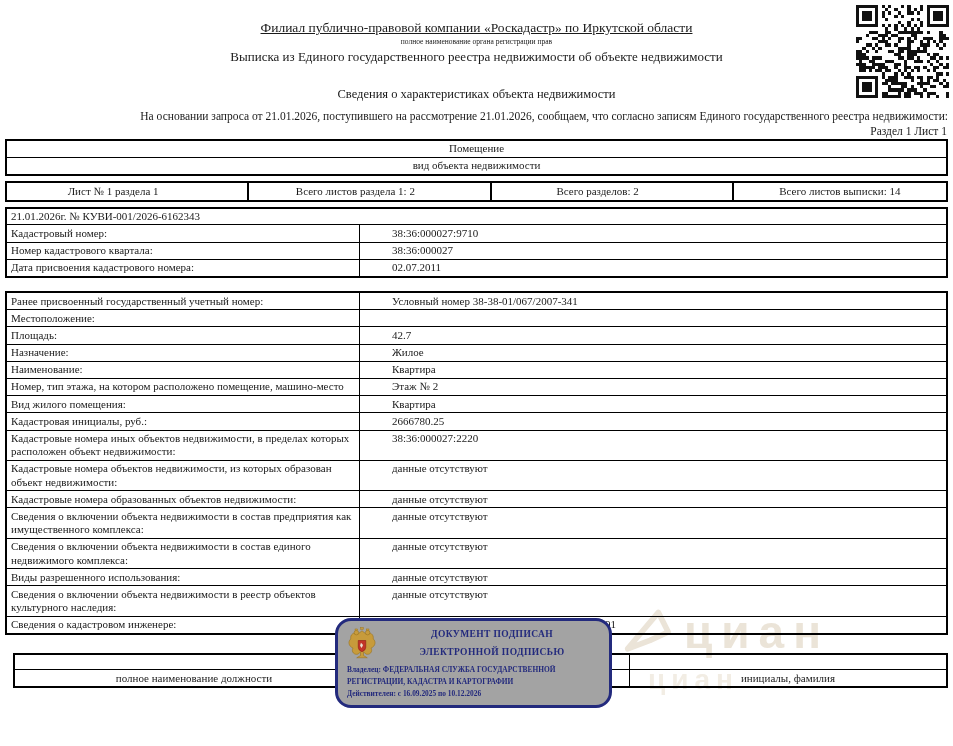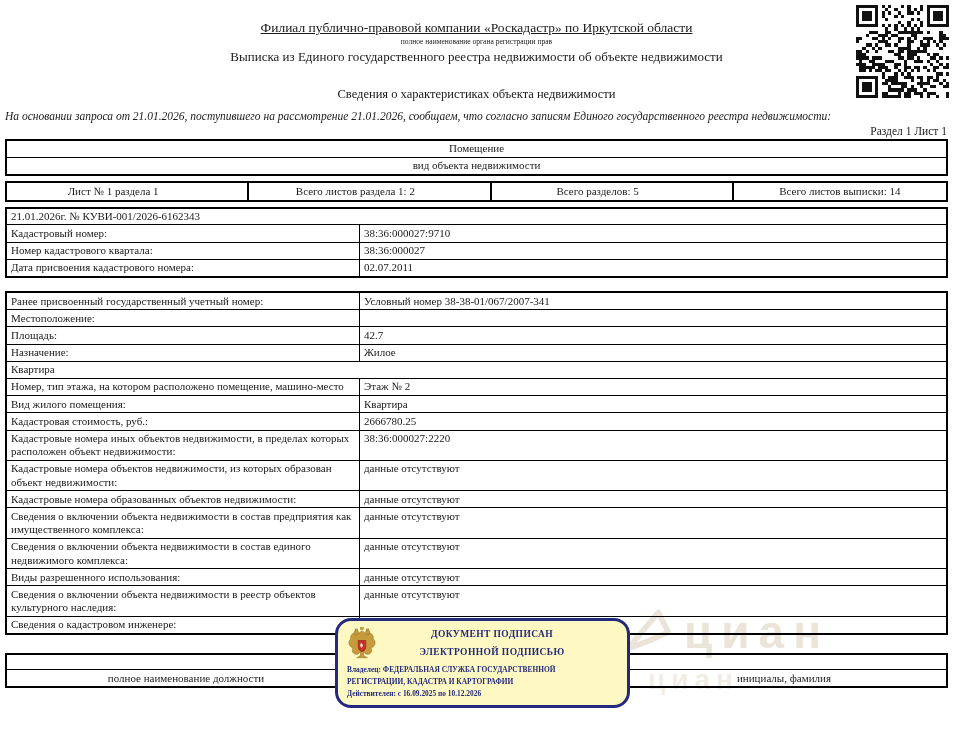--- a/index.html
+++ b/index.html
@@ -4,49 +4,49 @@
 <style>
   html,body{margin:0;padding:0;background:#fff;}
   .page{position:relative;width:953px;height:746px;background:#fff;overflow:hidden;
         font-family:"Liberation Serif",serif;color:#1a1a1a;}
   
   .header{padding-top:20px;text-align:center;}
   .org-name{font-size:13.5px;text-decoration:underline;}
   .org-caption{font-size:7.5px;margin-top:1px;}
   .doc-title{font-size:13px;margin-top:3px;}
   .section-title{font-size:12.5px;margin-top:22px;}
-  .request-line{font-size:11.5px;text-align:left;margin:8px 5px 0 5px;font-style:italic;}
+  .request-line{font-size:11.5px;text-align:right;margin:8px 5px 0 5px;}
   .section-sheet{font-size:11.5px;text-align:right;margin:3px 6px 2px 8px;}
   
   .tblwrap{margin:0 5px;position:relative;z-index:1;}
   .tbl{border:2px solid #000;font-size:11px;background:transparent;}
   .center{text-align:center;}
   .tbl .row-line{padding:1px 4px;line-height:1.25;}
   .tbl .row-sep{border-top:1px solid #000;}
   .cells4{display:flex;gap:28px;}
   .cells4 .cell{flex:1;text-align:center;padding:2px 2px;line-height:1.2;border-left:2px solid #000;}
   .cells4 .cell:first-child{border-left:none;}
-  .kv{display:flex;border-top:1px solid #000;line-height:1.2;}
+  .kv{display:flex;border-top:1px solid #000;line-height:1.2;gap:28px;}
   .kv:first-child{border-top:none;}
   .kv .k{width:344px;padding:1.5px 4px;border-right:1px solid #000;}
   .kv .v{flex:1;padding:1.5px 4px;}
   .mt5{margin-top:5px;} .mt2{margin-top:2px;} .mt13{margin-top:13px;}
   
   .qr{position:absolute;top:5px;right:4px;width:93px;height:93px;z-index:4;}
   .qr svg{width:93px;height:93px;shape-rendering:crispEdges;}
   
-  .sig-table{position:absolute;left:5px;right:5px;top:653px;border:2px solid #000;
+  .sig-table{position:absolute;left:13px;right:5px;top:653px;border:2px solid #000;
              display:grid;grid-template-columns:358px 256px 1fr;grid-template-rows:14px 17px;
              font-size:11px;z-index:1;}
   .sig-cell{border-left:1px solid #000;}
   .sig-cell.c0{border-left:none;}
   .sig-cell.r2{border-top:1px solid #000;display:flex;align-items:center;justify-content:center;line-height:1.1;}
   
-  .stamp{position:absolute;left:335px;top:618px;width:253px;background:#fef9c3;
-         border:3px solid #232a7d;border-radius:16px;padding:5px 27px 4px 9px;
+  .stamp{position:absolute;left:335px;top:618px;width:253px;background:#a3a3a3;
+         border:3px solid #232a7d;border-radius:16px;padding:5px 9px 4px 9px;
          color:#232a7d;z-index:5;}
   .stamp-head{display:flex;align-items:center;gap:7px;}
   .emblem{width:30px;height:35px;flex:0 0 auto;}
   .stamp-titles{flex:1;text-align:center;font-weight:bold;font-size:9.5px;
                 letter-spacing:0.4px;line-height:1.8;}
   .stamp-lines{font-size:7.4px;font-weight:bold;line-height:1.65;margin-top:3px;}
   .stamp-lines .ln{white-space:normal;}
   
   .watermark{position:absolute;left:622px;top:604px;z-index:0;display:flex;align-items:center;gap:6px;
              font-family:"Liberation Sans",sans-serif;}
@@ -477,21 +477,21 @@
     <div class="tbl">
       <div class="row-line center">Помещение</div>
       <div class="row-line row-sep center">вид объекта недвижимости</div>
     </div>
   </div>
 
   <div class="tblwrap mt5">
     <div class="tbl cells4">
       <div class="cell">Лист № 1 раздела 1</div>
       <div class="cell">Всего листов раздела 1: 2</div>
-      <div class="cell">Всего разделов: 5</div>
+      <div class="cell">Всего разделов: 2</div>
       <div class="cell">Всего листов выписки: 14</div>
     </div>
   </div>
 
   <div class="tblwrap mt5">
     <div class="tbl">
       <div class="row-line">21.01.2026г. № КУВИ-001/2026-6162343</div>
       <div class="kv row-sep">
         <div class="k">Кадастровый номер:</div>
         <div class="v">38:36:000027:9710</div>
@@ -518,32 +518,33 @@
       </div>
       <div class="kv">
         <div class="k">Площадь:</div>
         <div class="v">42.7</div>
       </div>
       <div class="kv">
         <div class="k">Назначение:</div>
         <div class="v">Жилое</div>
       </div>
       <div class="kv">
+        <div class="k">Наименование:</div>
         <div class="v">Квартира</div>
       </div>
       <div class="kv">
         <div class="k">Номер, тип этажа, на котором расположено помещение, машино-место</div>
         <div class="v">Этаж № 2</div>
       </div>
       <div class="kv">
         <div class="k">Вид жилого помещения:</div>
         <div class="v">Квартира</div>
       </div>
       <div class="kv">
-        <div class="k">Кадастровая стоимость, руб.:</div>
+        <div class="k">Кадастровая инициалы, руб.:</div>
         <div class="v">2666780.25</div>
       </div>
       <div class="kv">
         <div class="k">Кадастровые номера иных объектов недвижимости, в пределах которых расположен объект недвижимости:</div>
         <div class="v">38:36:000027:2220</div>
       </div>
       <div class="kv">
         <div class="k">Кадастровые номера объектов недвижимости, из которых образован объект недвижимости:</div>
         <div class="v">данные отсутствуют</div>
       </div>

